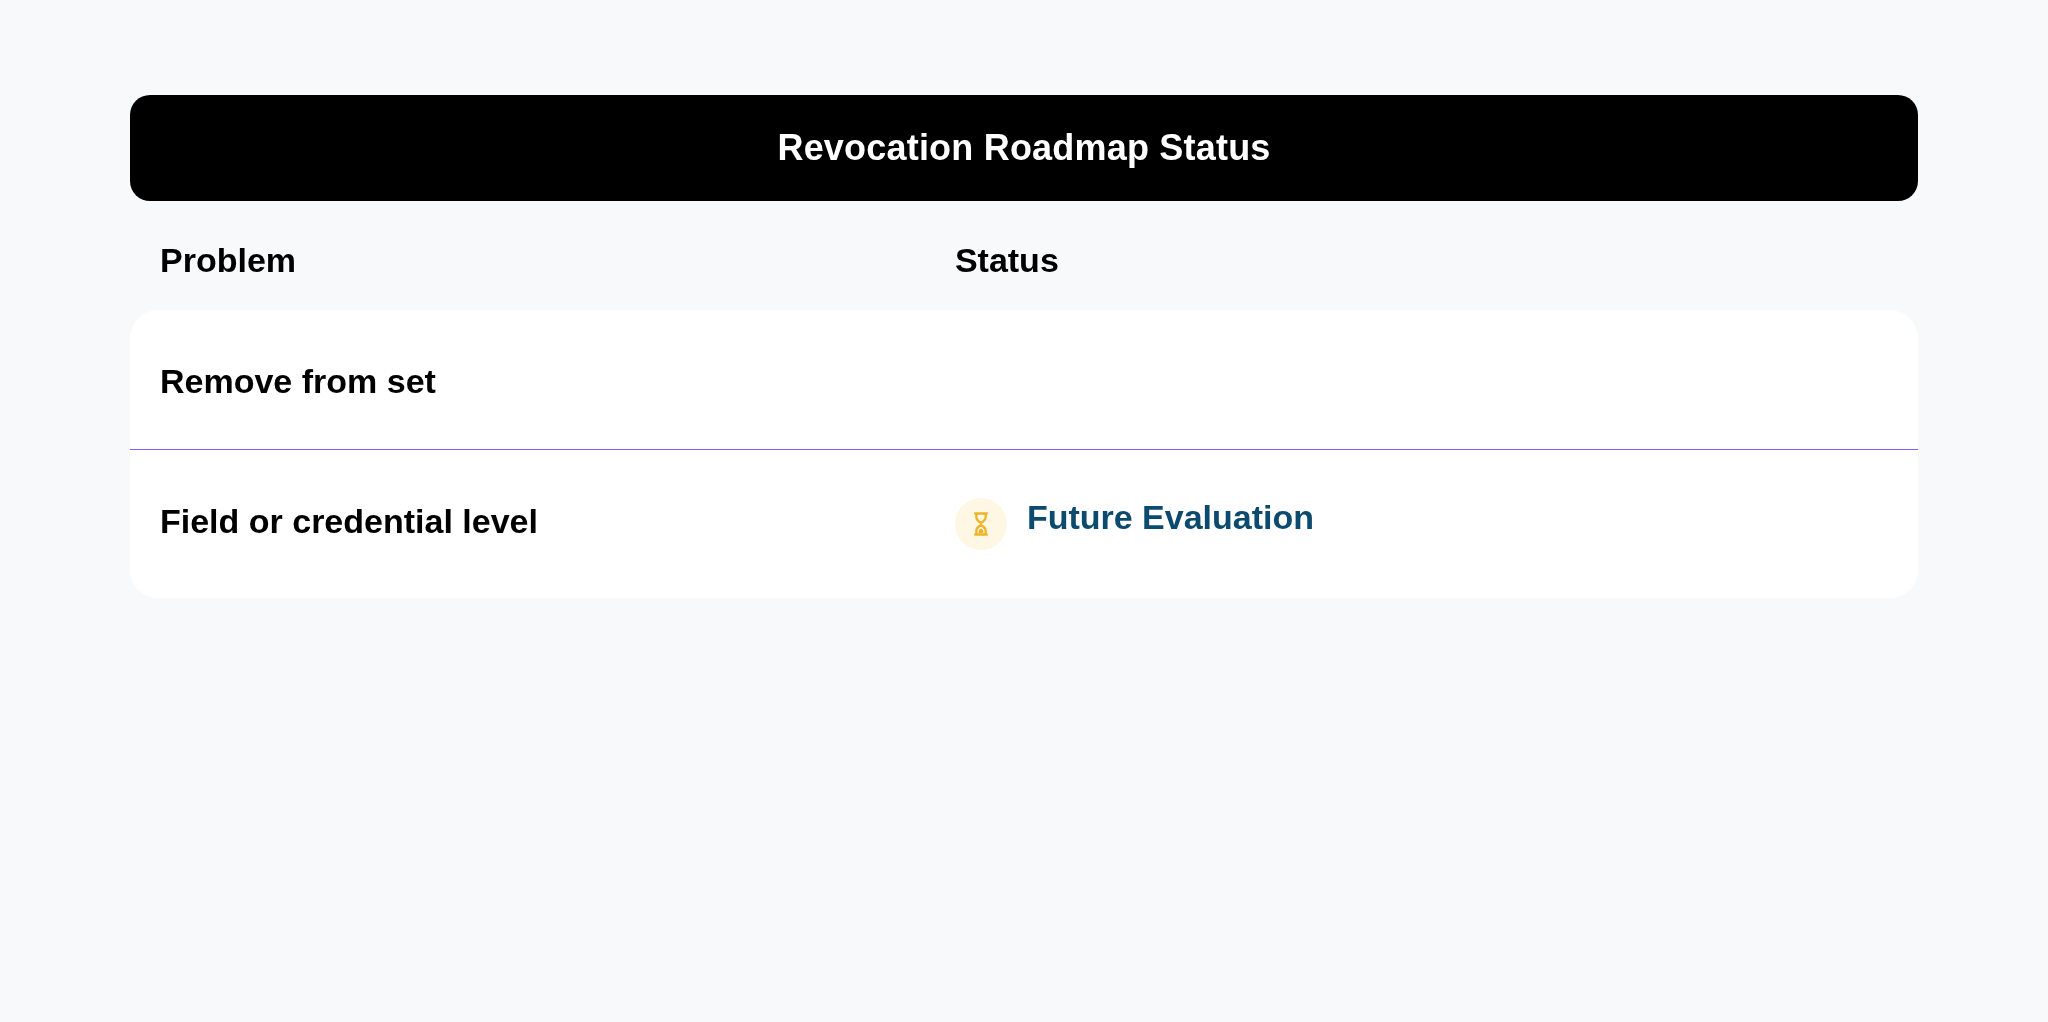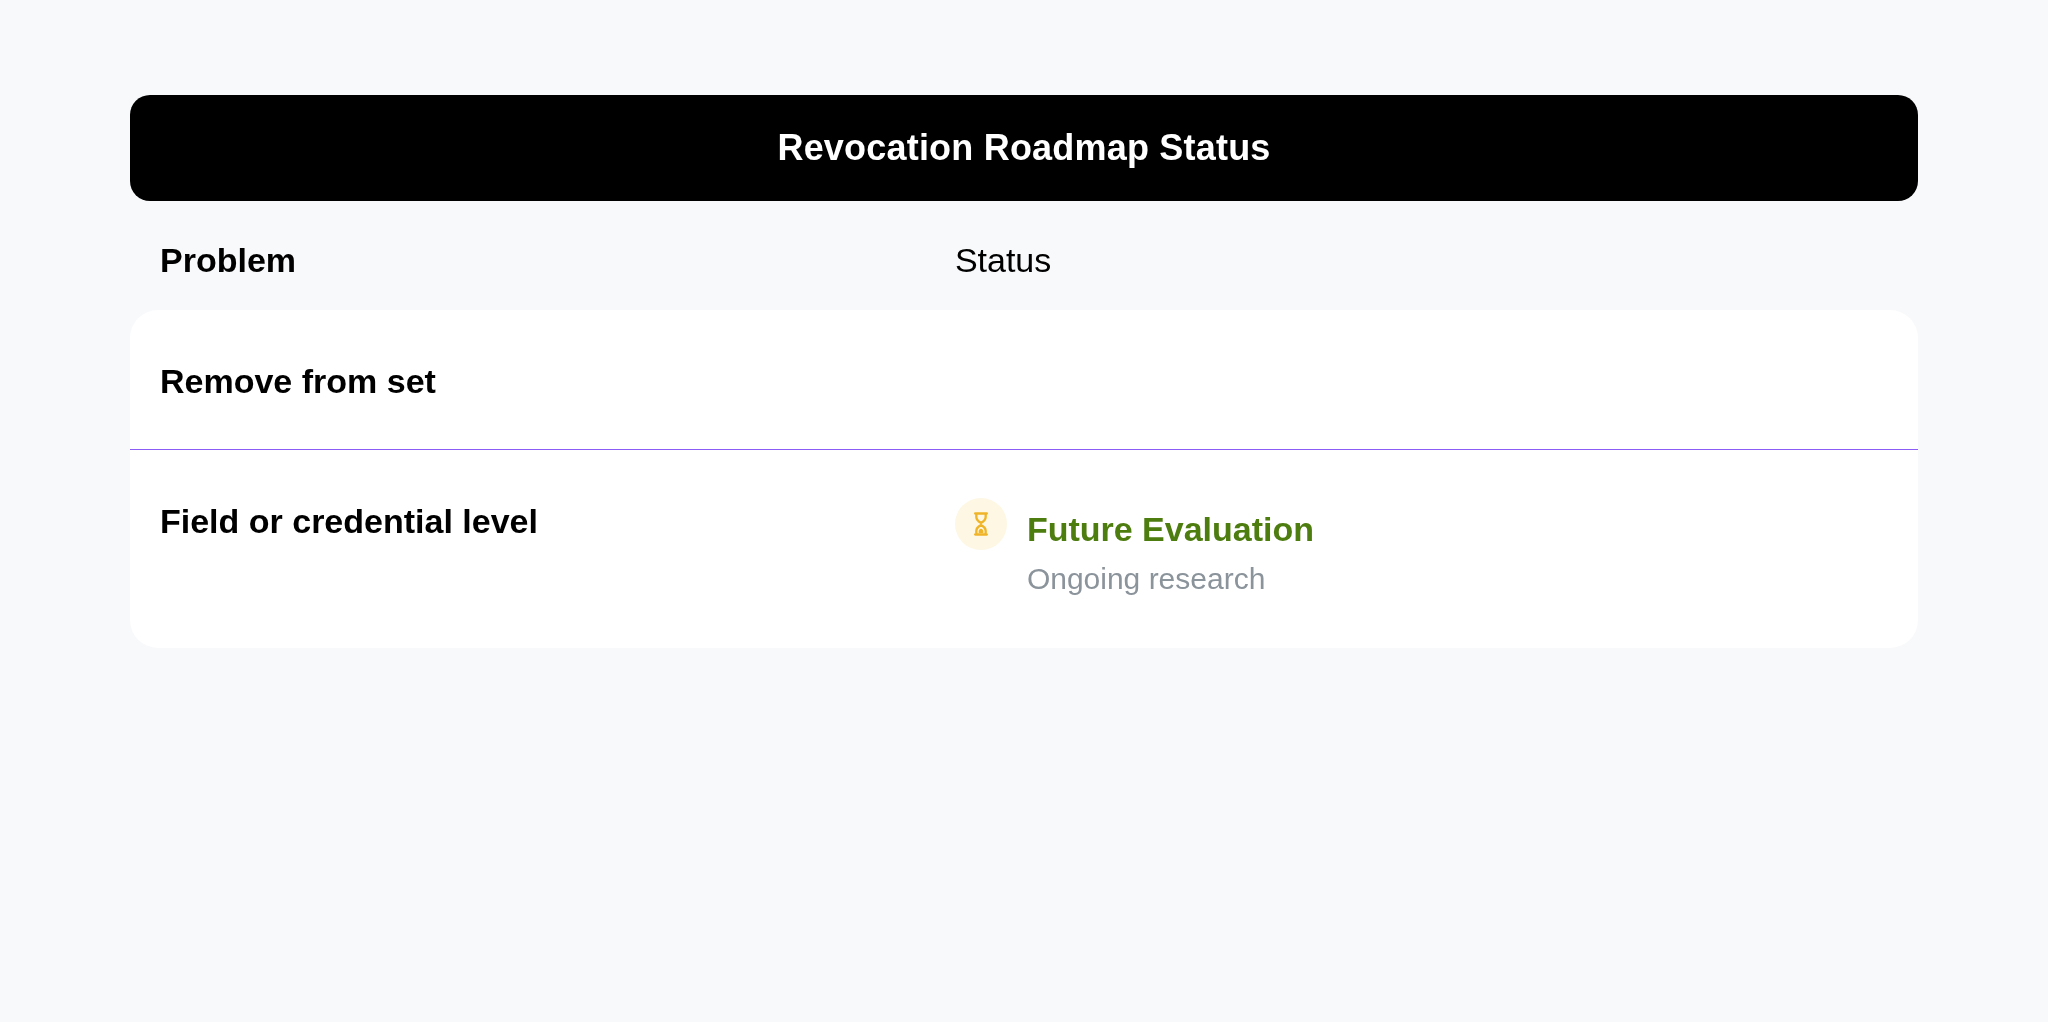--- a/index.html
+++ b/index.html
@@ -39,21 +39,21 @@
     .col-problem {
       flex: 0 0 46%;
       font-size: 34px;
       font-weight: 700;
       color: #000000;
     }
 
     .col-status {
       flex: 1;
       font-size: 34px;
-      font-weight: 400;
+      font-weight: 700;
       color: #000000;
     }
 
     .rows-wrapper {
       background-color: #ffffff;
       border-radius: 28px;
       overflow: hidden;
     }
 
     .row {
@@ -107,22 +107,21 @@
       font-size: 34px;
       font-weight: 600;
       margin-bottom: 10px;
     }
 
     .status-title.blue {
       color: #1d9bf0;
     }
 
     .status-title.gold {
-      color: #4d7c0f;
-      margin-top: 12px;
+      color: #0c4a6e;
     }
 
     .status-sub {
       font-size: 30px;
       color: #8b939b;
       line-height: 1.35;
       font-weight: 500;
     }
   </style>
 </head>
@@ -149,20 +148,19 @@
       <div class="row-problem">Field or credential level</div>
       <div class="row-status">
         <div class="status-icon-wrap gold">
           <svg width="28" height="28" viewBox="0 0 24 24" fill="none">
             <path d="M7 3 H17 M7 21 H17 M8 3 V6 C8 8 10 10 12 11 C14 10 16 8 16 6 V3 M8 21 V18 C8 16 10 14 12 13 C14 14 16 16 16 18 V21" stroke="#f0b429" stroke-width="2" stroke-linecap="round" stroke-linejoin="round"></path>
             <path d="M10 18 C10 17 11 16 12 16 C13 16 14 17 14 18 V20 H10 Z" fill="#f0b429"></path>
           </svg>
         </div>
         <div class="status-text-block">
           <div class="status-title gold">Future Evaluation</div>
-          <div class="status-sub">Ongoing research</div>
         </div>
       </div>
     </div>
 
   </div>
 
 </div>
 
 </body></html>

